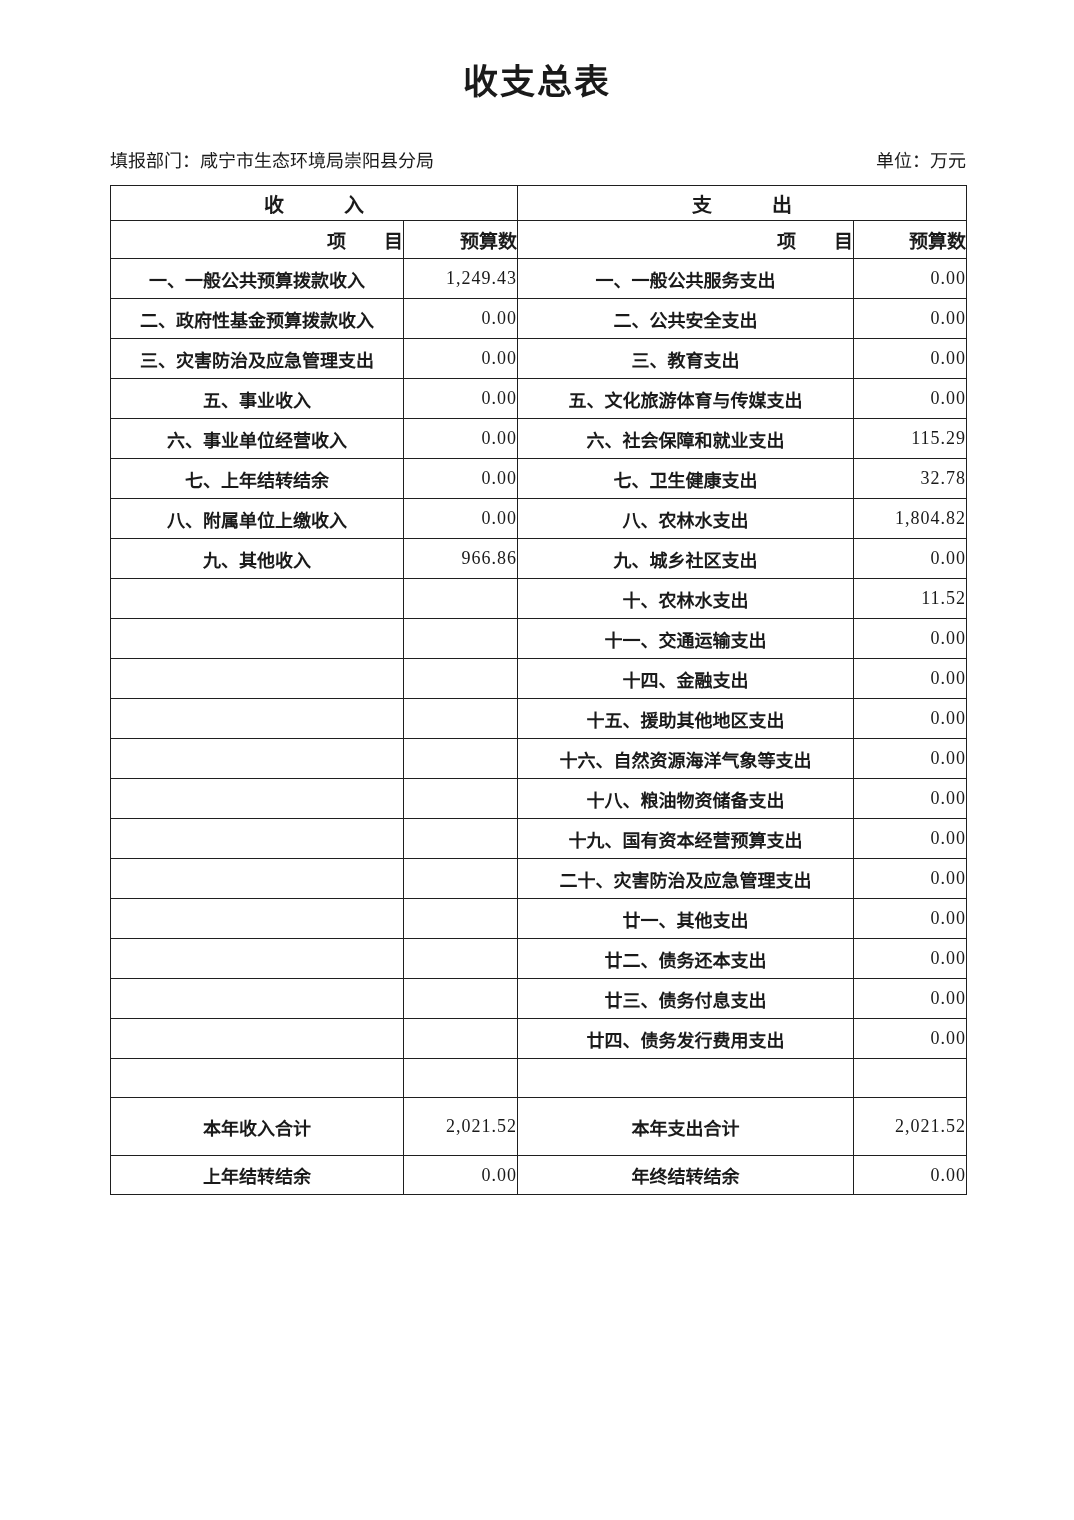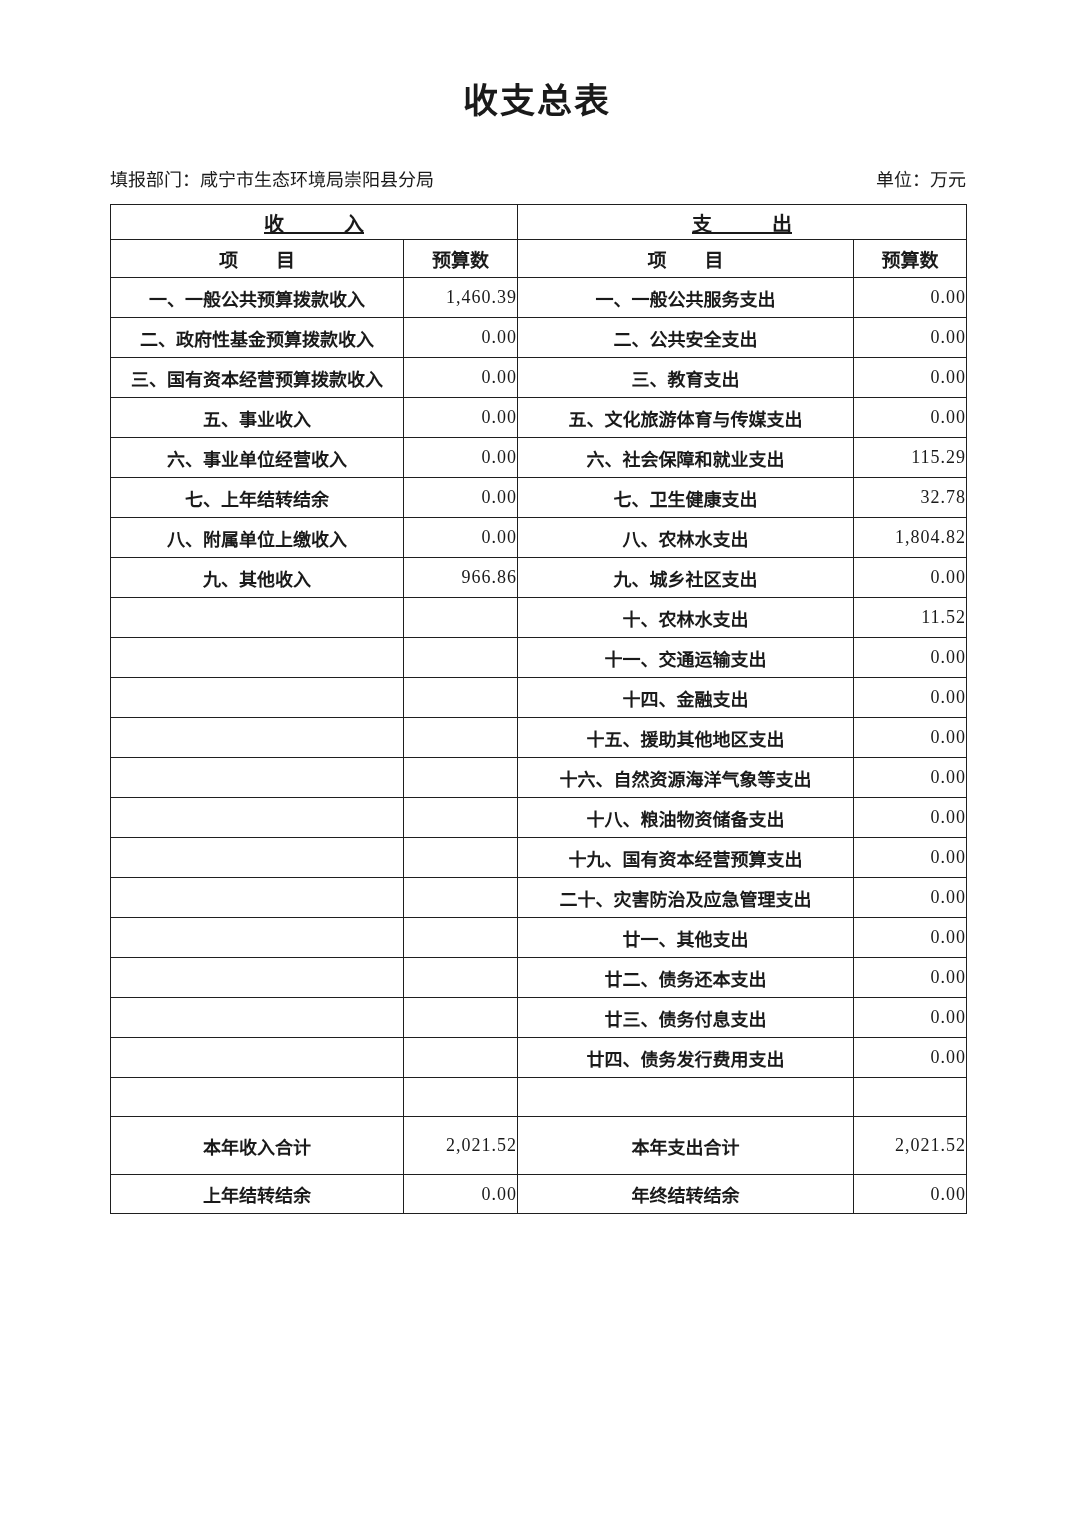--- a/index.html
+++ b/index.html
@@ -12,21 +12,21 @@
     color: #1a1a1a;
   }
   .page {
     position: relative;
     width: 1074px;
     height: 1520px;
     overflow: hidden;
   }
   .doc-title {
     margin: 0;
-    padding-top: 83px;
+    padding-top: 64px;
     text-align: center;
     font-size: 35px;
     font-weight: bold;
     letter-spacing: 2px;
     line-height: 1.1;
   }
   .meta-row {
     width: 856px;
     margin: 48px 0 13px 110px;
     display: flex;
@@ -47,25 +47,24 @@
     font-size: 18px;
     padding: 0;
     overflow: hidden;
     white-space: nowrap;
   }
   tr.group-header td {
     height: 34px;
     text-align: center;
     font-size: 20px;
     font-weight: bold;
-    text-decoration: underline;
   }
   tr.col-header td {
     height: 37px;
-    text-align: center;
+    text-align: right;
     font-size: 19px;
     font-weight: bold;
   }
   td.item { padding-left: 9px; text-align: center; font-weight: bold; }
   td.num  { padding-right: 11px; text-align: right; letter-spacing: 1px; }
   tr.data-row td   { height: 39px; }
   tr.empty-row td  { height: 38px; }
   tr.total-row td  { height: 57px; }
   tr.footer-row td { height: 38px; }
 </style>
@@ -96,32 +95,32 @@
       <tr class="col-header">
         <td>项　　目</td>
         <td>预算数</td>
         <td>项　　目</td>
         <td>预算数</td>
       </tr>
     </thead>
     <tbody>
         <tr class="data-row">
           <td class="item">一、一般公共预算拨款收入</td>
-          <td class="num">1,460.39</td>
+          <td class="num">1,249.43</td>
           <td class="item">一、一般公共服务支出</td>
           <td class="num">0.00</td>
         </tr>
         <tr class="data-row">
           <td class="item">二、政府性基金预算拨款收入</td>
           <td class="num">0.00</td>
           <td class="item">二、公共安全支出</td>
           <td class="num">0.00</td>
         </tr>
         <tr class="data-row">
-          <td class="item">三、国有资本经营预算拨款收入</td>
+          <td class="item">三、灾害防治及应急管理支出</td>
           <td class="num">0.00</td>
           <td class="item">三、教育支出</td>
           <td class="num">0.00</td>
         </tr>
         <tr class="data-row">
           <td class="item">五、事业收入</td>
           <td class="num">0.00</td>
           <td class="item">五、文化旅游体育与传媒支出</td>
           <td class="num">0.00</td>
         </tr>

